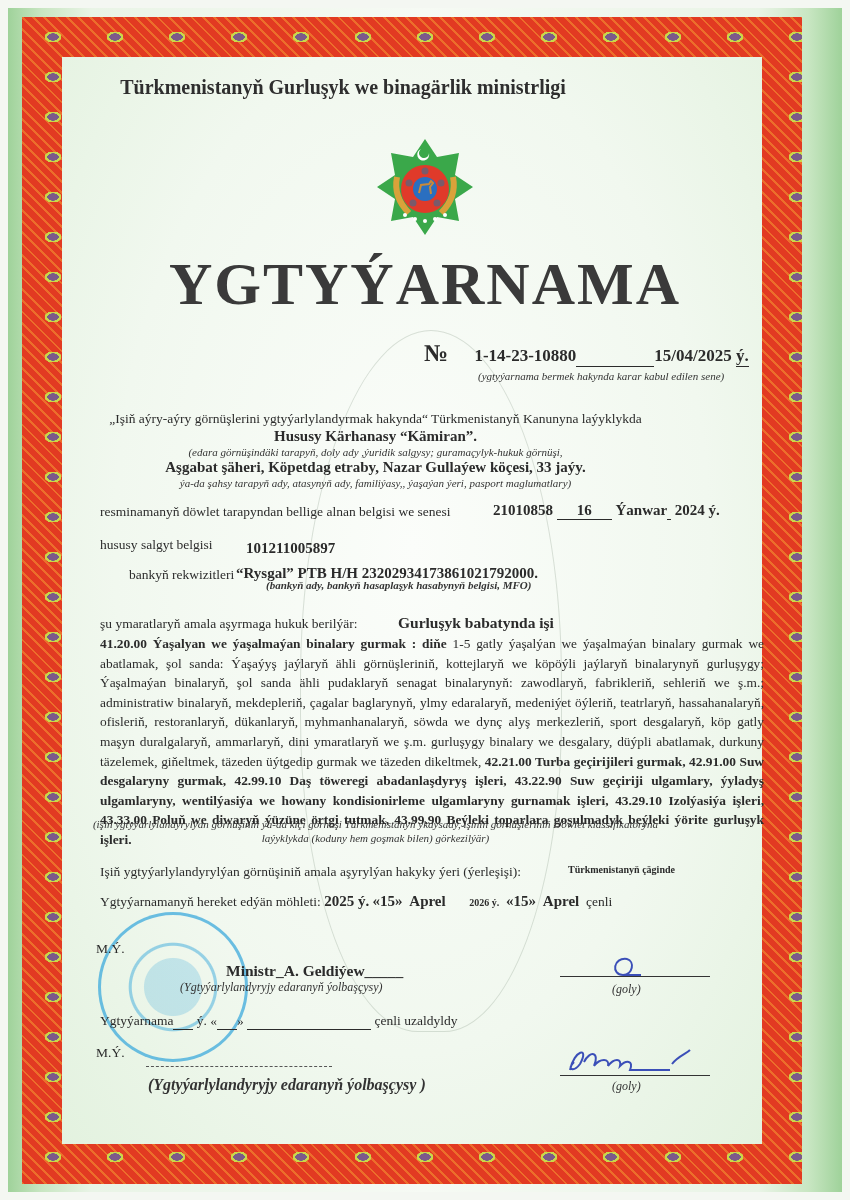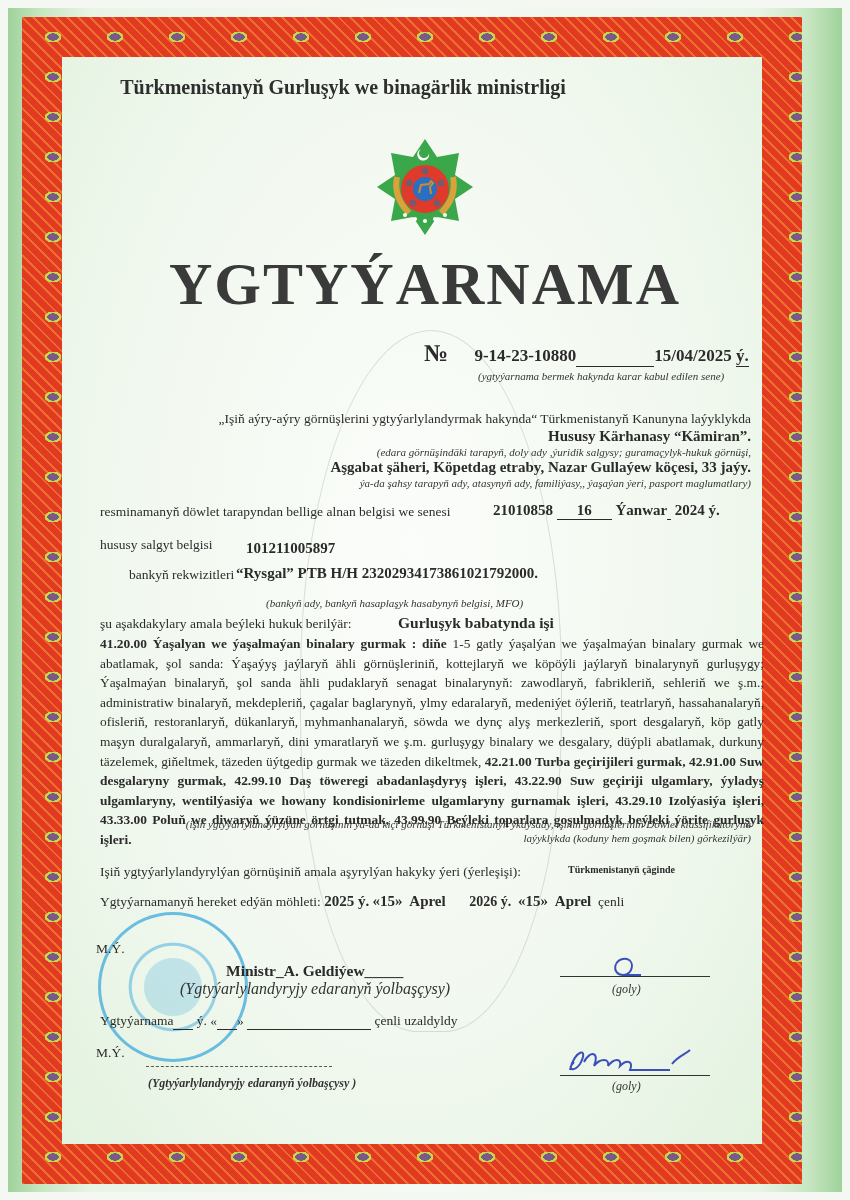--- a/index.html
+++ b/index.html
@@ -39,21 +39,21 @@
     pointer-events:none;
   }
   .abs { position:absolute; white-space:nowrap; }
   .ministry { left:0; width:686px; top:76px; text-align:center; font-weight:bold; font-size:20px; color:#2e2e2e; }
   .emblem { left:375px; top:137px; width:100px; height:100px; }
   .title { left:0; width:850px; top:250px; text-align:center; font-weight:bold; font-size:60px; letter-spacing:2px; color:#3a3a3a; }
   .num-row { left:424px; top:340px; font-weight:bold; font-size:17px; }
   .num-sign { font-size:24px; margin-right:22px; }
   .uline { display:inline-block; border-bottom:1.5px solid #2b2b2b; }
   .cap { font-style:italic; font-size:11px; color:#333; }
-  .center { left:0; width:751px; text-align:right; }
+  .center { left:0; width:751px; text-align:center; }
   .body-text { font-size:13.5px; }
   .bold { font-weight:bold; }
   .para {
     position:absolute; left:100px; top:634px; width:664px;
     font-size:13.4px; line-height:19.6px; text-align:justify; color:#2b2b2b;
   }
   .seal {
     position:absolute; left:98px; top:912px; width:150px; height:150px; border-radius:50%;
     border:3px solid rgba(60,170,220,.75); box-sizing:border-box;
     background: radial-gradient(circle, rgba(60,170,220,.25) 0 28%, transparent 29% 40%, rgba(60,170,220,.5) 41% 43%, transparent 44%);
@@ -88,21 +88,21 @@
     <circle cx="40" cy="82" r="2" fill="#fff"></circle>
     <circle cx="50" cy="84" r="2" fill="#fff"></circle>
     <circle cx="60" cy="82" r="2" fill="#fff"></circle>
     <circle cx="70" cy="78" r="2" fill="#fff"></circle>
 </svg>
 
 <div class="abs title">YGTYÝARNAMA</div>
 
 <div class="abs num-row">
   <span class="num-sign">№</span>
-  <span>9-14-23-10880</span><span class="uline" style="width:78px">&nbsp;</span><span>15/04/2025</span>
+  <span>1-14-23-10880</span><span class="uline" style="width:78px">&nbsp;</span><span>15/04/2025</span>
   <span class="uline">ý.</span>
 </div>
 <div class="abs cap" style="left:478px; top:370px;">(ygtyýarnama bermek hakynda karar kabul edilen sene)</div>
 
 <div class="abs center body-text" style="top:411px;">„Işiň aýry-aýry görnüşlerini ygtyýarlylandyrmak hakynda“ Türkmenistanyň Kanunyna laýyklykda</div>
 <div class="abs center bold" style="top:428px; font-size:15px;">Hususy Kärhanasy “Kämiran”.</div>
 <div class="abs center cap" style="top:446px;">(edara görnüşindäki tarapyň, doly ady ,ýuridik salgysy;  guramaçylyk-hukuk görnüşi,</div>
 <div class="abs center bold" style="top:459px; font-size:15px;">Aşgabat şäheri, Köpetdag etraby, Nazar Gullaýew köçesi, 33 jaýy.</div>
 <div class="abs center cap" style="top:477px;">ýa-da şahsy tarapyň ady, atasynyň ady,  familiýasy,, ýaşaýan ýeri, pasport maglumatlary)</div>
 
@@ -112,62 +112,62 @@
   <span class="uline" style="padding:0 20px;">16</span>
   <span>Ýanwar</span><span class="uline">&nbsp;</span>
   <span>2024 ý.</span>
 </div>
 
 <div class="abs body-text" style="left:100px; top:537px;">hususy salgyt belgisi</div>
 <div class="abs bold" style="left:246px; top:540px; font-size:15px;">101211005897</div>
 
 <div class="abs body-text" style="left:100px; top:567px;padding-left:29px;">bankyň rekwizitleri</div>
 <div class="abs bold" style="left:236px; top:565px; font-size:15px;">“Rysgal” PTB H/H 23202934173861021792000.</div>
-<div class="abs cap" style="left:266px; top:597px;">(bankyň ady, bankyň hasaplaşyk hasabynyň belgisi, MFO)</div>
+<div class="abs cap" style="left:266px; top:579px;font-weight:bold;">(bankyň ady, bankyň hasaplaşyk hasabynyň belgisi, MFO)</div>
 
-<div class="abs body-text" style="left:100px; top:616px;">şu aşakdakylary amala beýleki hukuk berilýär:</div>
+<div class="abs body-text" style="left:100px; top:616px;">şu ymaratlaryň amala aşyrmaga hukuk berilýär:</div>
 <div class="abs bold" style="left:398px; top:614px; font-size:15.5px;">Gurluşyk babatynda işi</div>
 
 <div class="para"><span class="bold">41.20.00 Ýaşalyan we ýaşalmaýan binalary gurmak : diňe</span><span> 1-5 gatly ýaşalýan we ýaşalmaýan binalary gurmak we abatlamak, şol sanda: Ýaşaýyş jaýlaryň ähli görnüşleriniň, kottejlaryň we köpöýli jaýlaryň binalarynyň gurluşygy; Ýaşalmaýan binalaryň, şol sanda ähli pudaklaryň senagat binalarynyň: zawodlaryň, fabrikleriň, sehleriň we ş.m.; administratiw binalaryň, mekdepleriň, çagalar baglarynyň, ylmy edaralaryň, medeniýet öýleriň, teatrlaryň, hassahanalaryň, ofisleriň, restoranlaryň, dükanlaryň, myhmanhanalaryň, söwda we dynç alyş merkezleriň, sport desgalaryň, köp gatly maşyn duralgalaryň, ammarlaryň, dini ymaratlaryň we ş.m. gurluşygy binalary we desgalary, düýpli abatlamak, durkuny täzelemek, giňeltmek, täzeden üýtgedip gurmak we täzeden dikeltmek, </span><span class="bold">42.21.00 Turba geçirijileri gurmak, 42.91.00 Suw desgalaryny gurmak, 42.99.10 Daş töweregi abadanlaşdyryş işleri, 43.22.90 Suw geçiriji ulgamlary, ýyladyş ulgamlaryny, wentilýasiýa we howany kondisionirleme ulgamlaryny gurnamak işleri, 43.29.10 Izolýasiýa işleri, 43.33.00 Poluň we diwaryň ýüzüne örtgi tutmak, 43.99.90 Beýleki toparlara goşulmadyk beýleki ýörite gurluşyk işleri.</span></div>
 
 <div class="abs center cap" style="top:818px;">(işiň ygtyýarlylandyrylýan görnüşiniň ýa-da kiçi görnüşi Türkmenistanyň ykdysady, işiniň görnüşleriniň Döwlet  klassifikatoryna</div>
 <div class="abs center cap" style="top:832px;">laýyklykda (koduny hem goşmak bilen) görkezilýär)</div>
 
 <div class="abs body-text" style="left:100px; top:864px;">Işiň ygtyýarlylandyrylýan görnüşiniň amala aşyrylýan hakyky ýeri (ýerleşişi):</div>
 <div class="abs bold" style="left:568px; top:864px; font-size:10px;">Türkmenistanyň çäginde</div>
 
 <div class="abs body-text" style="left:100px; top:893px;">
   <span>Ygtyýarnamanyň hereket edýän möhleti:</span>
   <span class="bold" style="font-size:15px;">2025 ý.</span>
   <span class="bold" style="font-size:15px;">«15»</span>&nbsp;
   <span class="bold" style="font-size:15px;">Aprel</span>&nbsp;&nbsp;&nbsp;&nbsp;&nbsp;&nbsp;
-  <span class="bold" style="font-size:14px;">2026 ý.</span>&nbsp;
+  <span class="bold" style="font-size:10px;">2026 ý.</span>&nbsp;
   <span class="bold" style="font-size:15px;">«15»</span>&nbsp;
   <span class="bold" style="font-size:15px;">Aprel</span>&nbsp;
   <span>çenli</span>
 </div>
 
 <div class="seal"></div>
 
 <div class="abs body-text" style="left:96px; top:941px;">M.Ý.</div>
 <div class="abs bold" style="left:226px; top:962px; font-size:15.5px;">Ministr_A. Geldiýew_____</div>
-<div class="abs cap" style="left:180px; top:980px; font-size:16px;">(Ygtyýarlylandyryjy edaranyň ýolbaşçysy)</div>
+<div class="abs cap" style="left:180px; top:980px; font-size:12px;">(Ygtyýarlylandyryjy edaranyň ýolbaşçysy)</div>
 <div class="abs sig-line" style="left:560px; top:976px; width:150px;"></div>
 <svg class="signature" style="left:605px; top:955px; width:40px; height:26px;" viewBox="0 0 40 26">
   <path d="M22 4 C8 2 6 20 18 20 C28 20 30 6 22 4 M18 20 L36 20" stroke="#3b4fb8" stroke-width="2" fill="none"></path>
 </svg>
 <div class="abs cap" style="left:612px; top:982px; font-size:12px;">(goly)</div>
 
 <div class="abs body-text" style="left:100px; top:1013px;">
   <span>Ygtyýarnama</span><span class="uline" style="width:20px">&nbsp;</span>
   <span>ý. «</span><span class="uline" style="width:20px">&nbsp;</span><span>»</span>
   <span class="uline" style="width:124px">&nbsp;</span>
   <span>çenli uzaldyldy</span>
 </div>
 
 <div class="abs body-text" style="left:96px; top:1045px;">M.Ý.</div>
 <div class="abs" style="left:146px; top:1066px; width:186px; border-bottom:1px dashed #555;"></div>
-<div class="abs cap bold" style="left:148px; top:1076px; font-size:12px;">(Ygtyýarlylandyryjy edaranyň ýolbaşçysy )</div>
+<div class="abs cap bold" style="left:148px; top:1076px; font-size:16px;">(Ygtyýarlylandyryjy edaranyň ýolbaşçysy )</div>
 <div class="abs sig-line" style="left:560px; top:1075px; width:150px;"></div>
 <svg class="signature" style="left:560px; top:1040px; width:140px; height:40px;" viewBox="0 0 140 40">
   <path d="M10 30 C14 10 30 6 20 24 C14 32 6 30 14 22 M24 22 C30 10 40 12 34 26 C40 18 50 18 48 26 C54 18 62 18 60 26 C66 20 74 20 70 30 L110 30 M112 24 C118 16 126 14 130 10" stroke="#3b4fb8" stroke-width="2" fill="none"></path>
 </svg>
 <div class="abs cap" style="left:612px; top:1079px; font-size:12px;">(goly)</div>
 
 </body></html>

